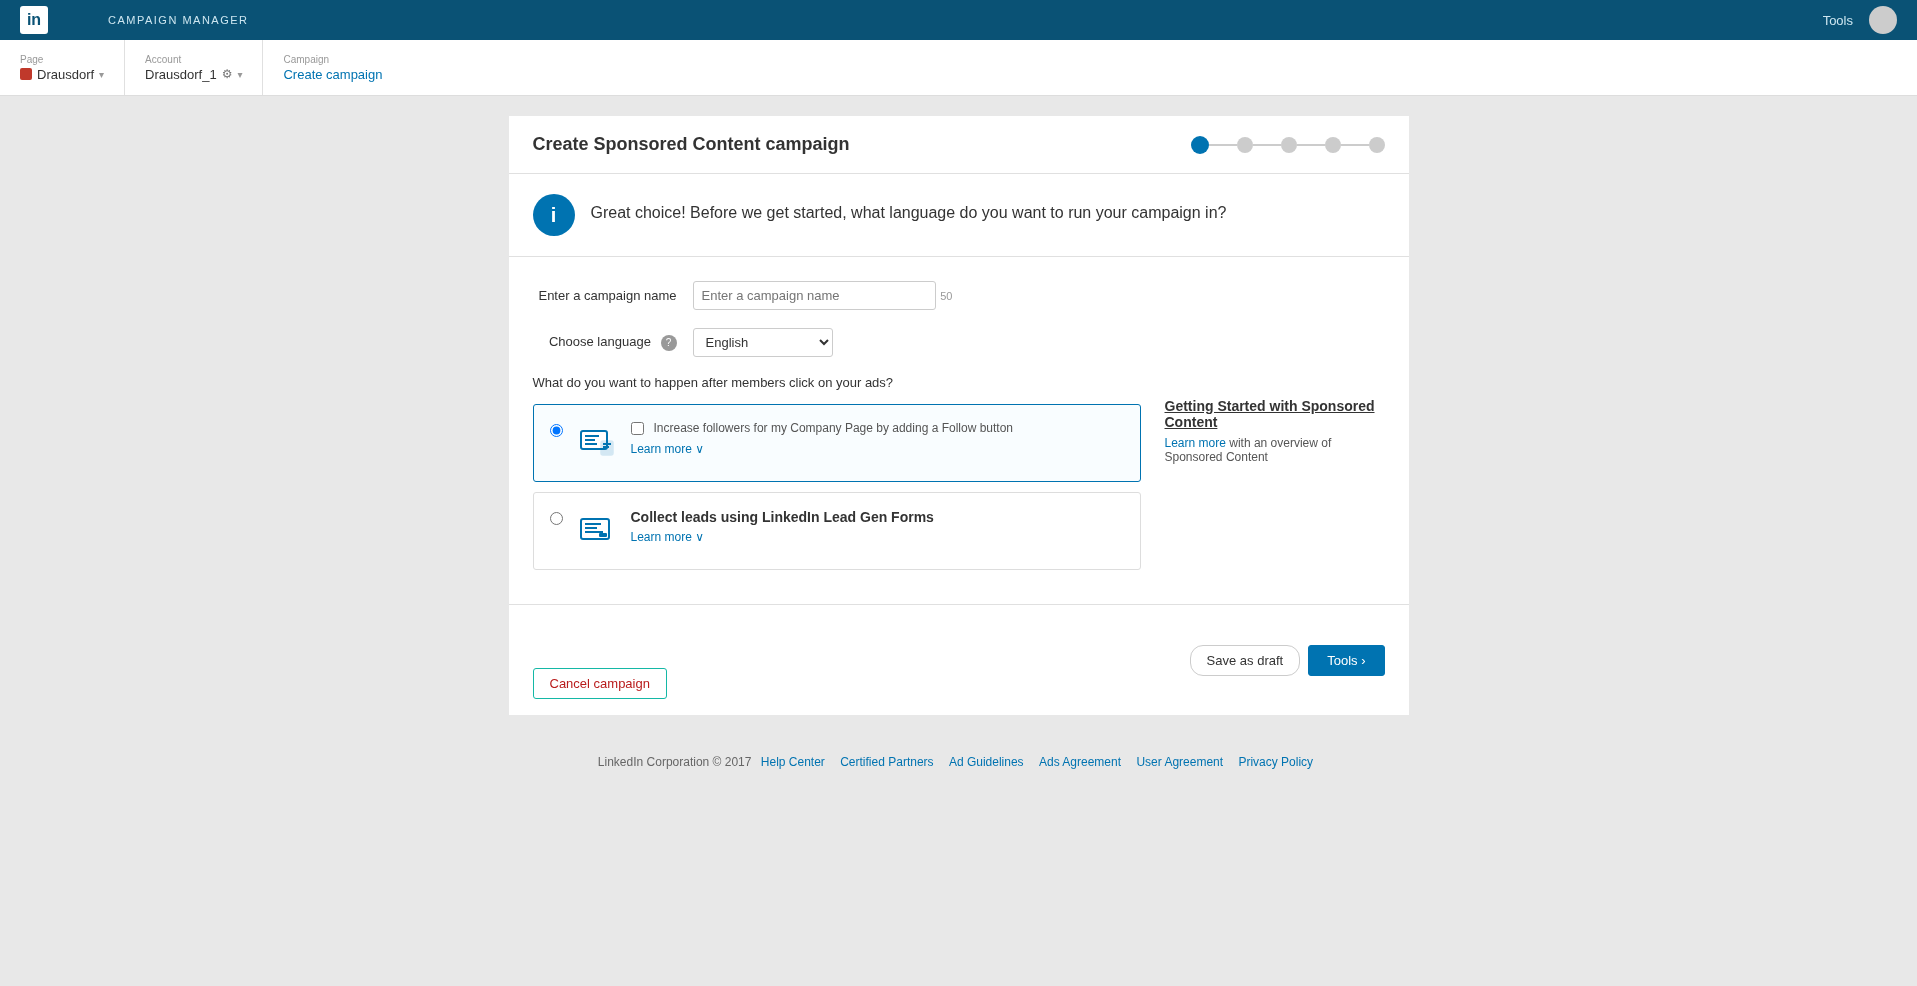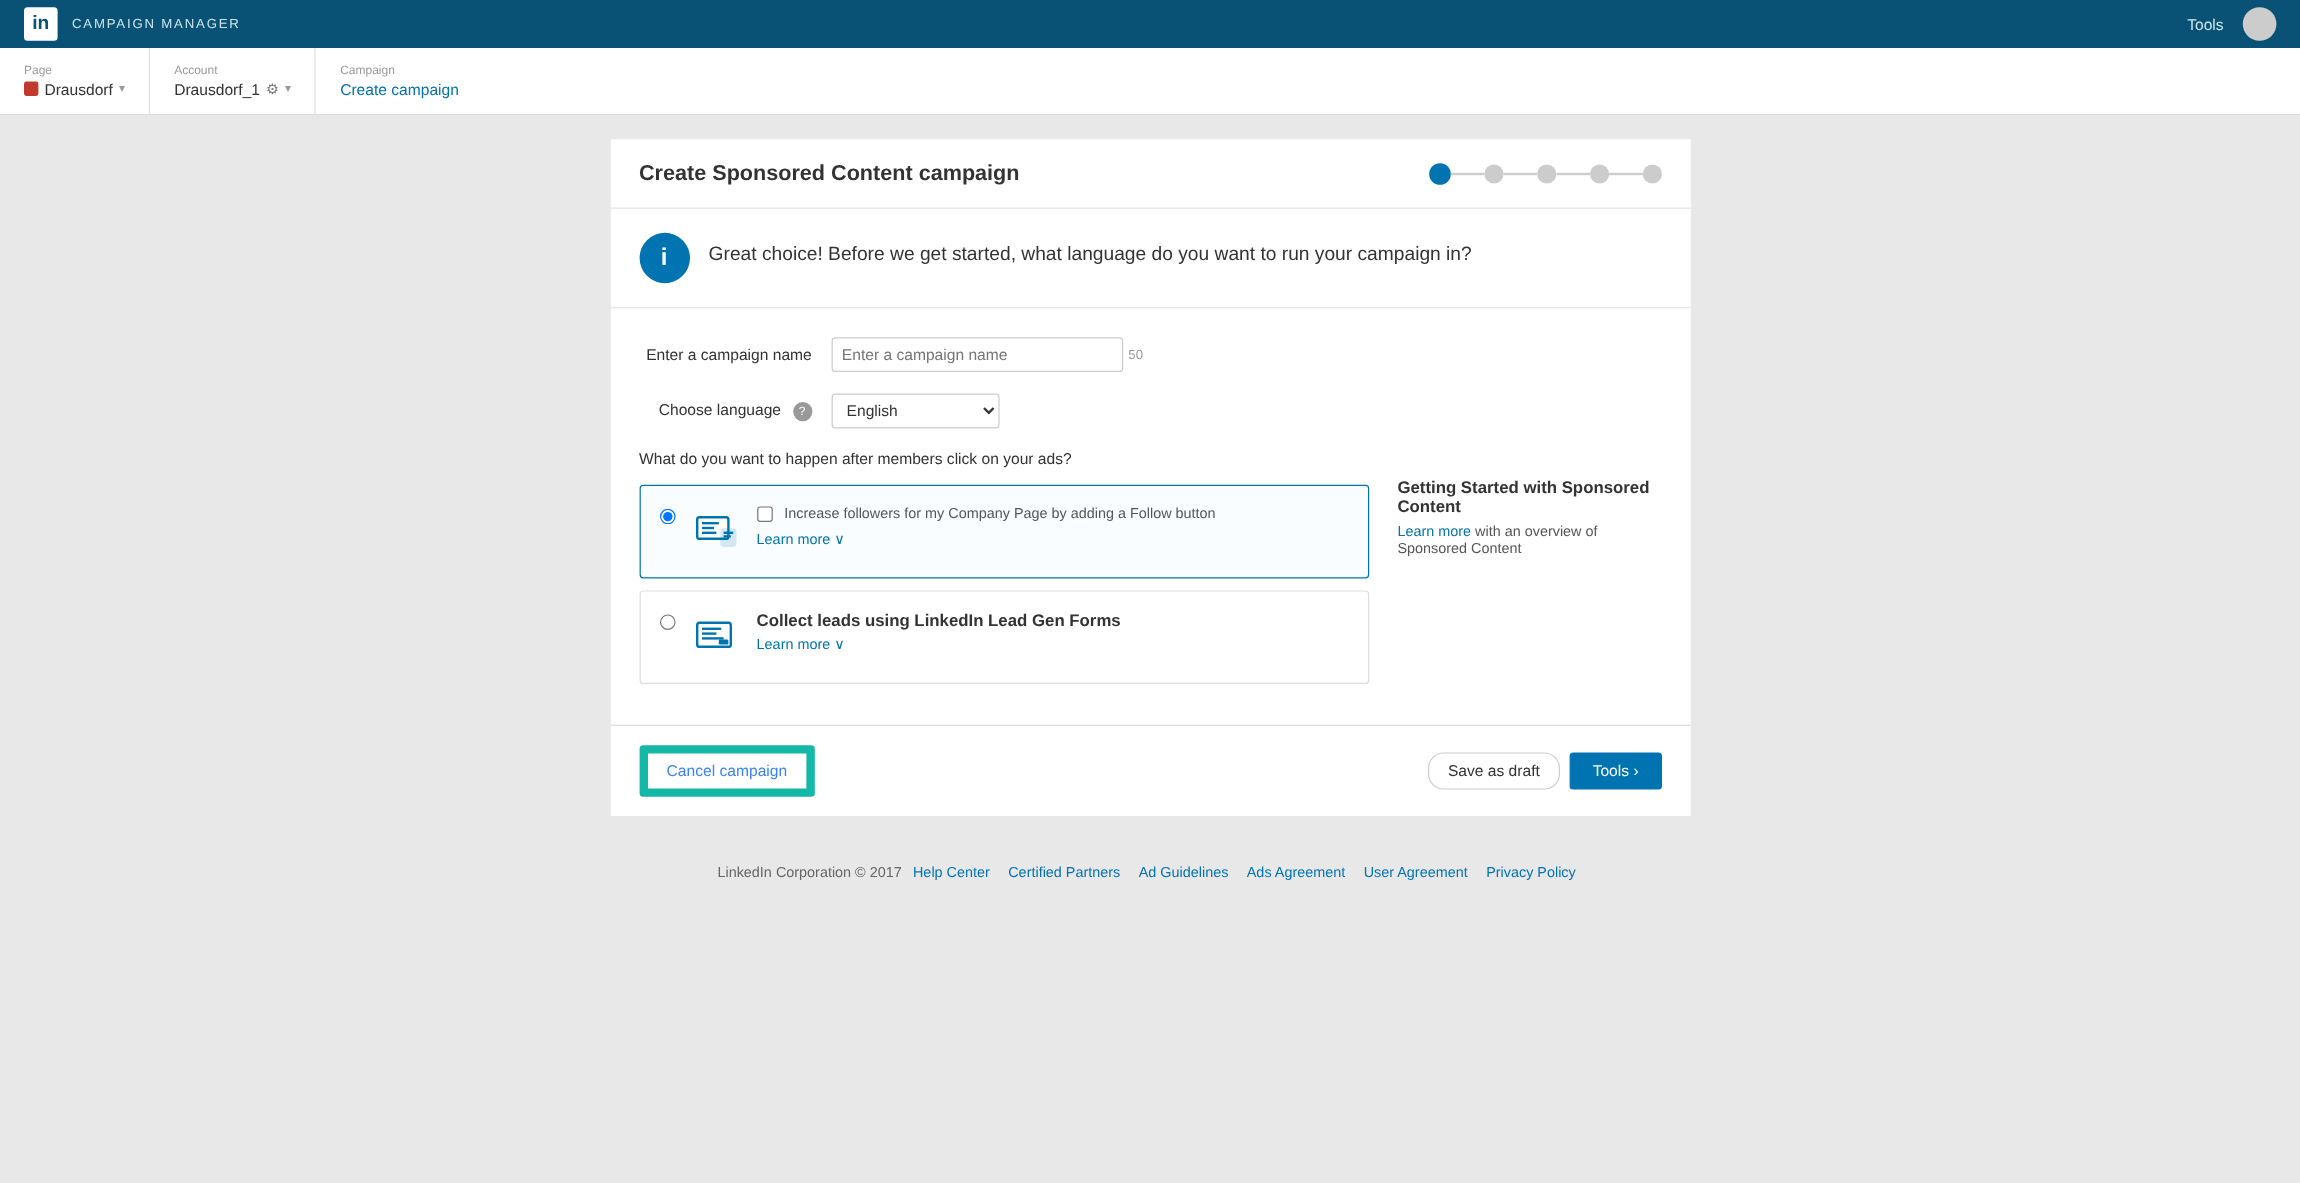--- a/index.html
+++ b/index.html
@@ -37,20 +37,21 @@
     .linkedin-logo span {
       color: #0a5275;
       font-weight: bold;
       font-size: 16px;
     }
     .campaign-manager-label {
       color: #cde6f0;
       font-size: 11px;
       letter-spacing: 1.5px;
       text-transform: uppercase;
+      margin-left: 48px;
     }
     .top-nav-right {
       display: flex;
       align-items: center;
       gap: 16px;
     }
     .tools-btn {
       color: #cde6f0;
       font-size: 13px;
       cursor: pointer;
@@ -325,20 +326,21 @@
       text-decoration: none;
       cursor: pointer;
     }
 
     
     .sidebar-box h4 {
       font-size: 14px;
       font-weight: bold;
       color: #333;
       margin-bottom: 6px;
+      text-decoration: underline;
     }
     .sidebar-box p {
       font-size: 12px;
       color: #555;
     }
     .sidebar-box a {
       color: #0073b1;
       text-decoration: none;
     }
 
@@ -347,26 +349,27 @@
       background: #fff;
       padding: 16px 24px;
       display: flex;
       align-items: center;
       justify-content: space-between;
       border-top: 1px solid #e0e0e0;
       margin-top: 0;
     }
     .btn-cancel {
       background: #fff;
-      border: 7px solid #14b8a6;
-      color: #3b82f6;
+      border: 1px solid #14b8a6;
+      color: #b91c1c;
       padding: 7px 16px;
       border-radius: 3px;
       cursor: pointer;
       font-size: 13px;
+      margin-top: 47px;
     }
     .btn-group-right {
       display: flex;
       gap: 8px;
     }
     .btn-save-draft {
       background: #fff;
       border: 1px solid #ccc;
       color: #333;
       padding: 7px 16px;

